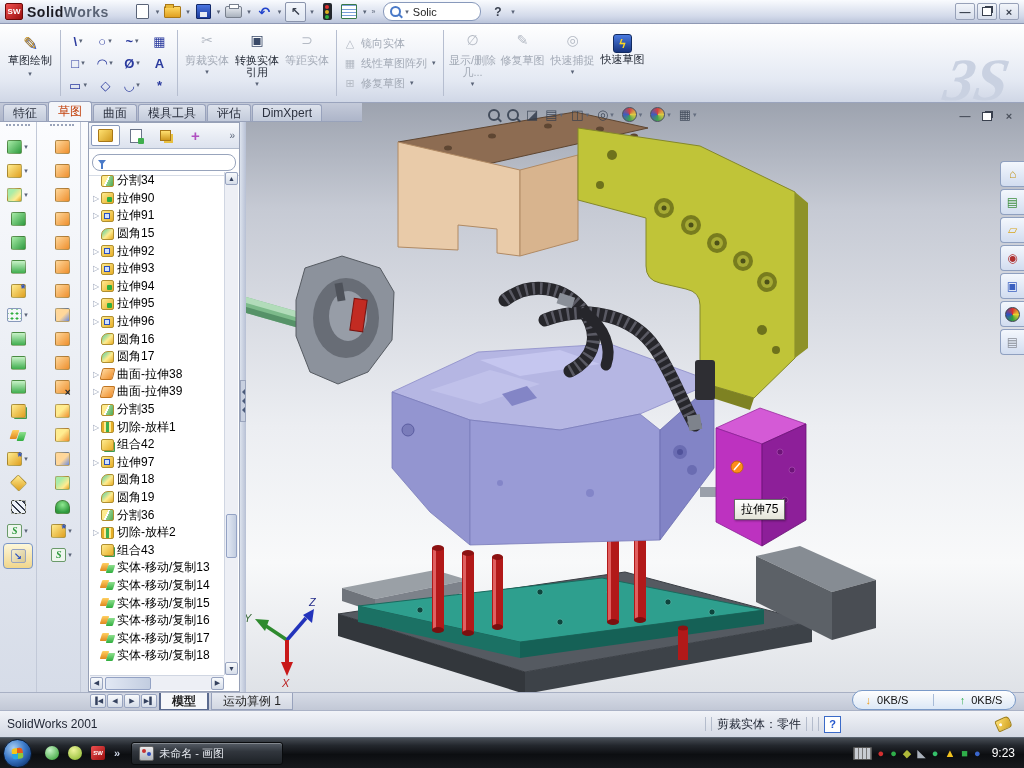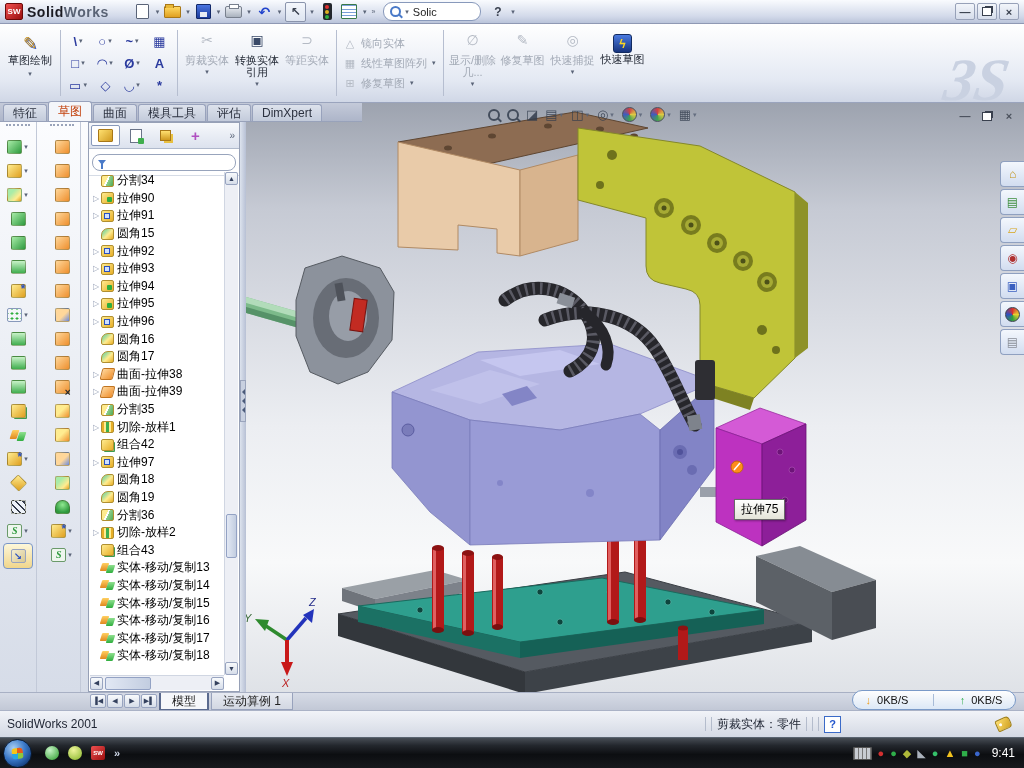--- a/index.html
+++ b/index.html
@@ -177,21 +177,21 @@
   .arr-dn{color:#f0a020;font-weight:bold}.arr-up{color:#2fae4a;font-weight:bold}
   .spd-sep{width:1px;height:12px;background:#a8bcd8}
 
   
   .bottomstrip{left:0;top:692px;width:1024px;height:18px;box-sizing:border-box;
     background:linear-gradient(#d6dbe6,#c2c8d6);border-top:1px solid #a8b0c4;display:flex;align-items:flex-start;z-index:7}
   .nav{display:flex;gap:1px;margin-left:90px;padding-top:1px}
   .nav .sb-btn{width:16px;height:14px}
   .btab{height:16px;padding:0 11px;font-size:12px;color:#222;display:flex;align-items:center;
     background:linear-gradient(#e7eaf1,#d2d7e2);border:1px solid #98a2bc;border-top:none;margin-left:2px}
-  .btab.active{background:#f5f7fa;border:2px solid #5a6a8e;border-top:none;font-weight:normal}
+  .btab.active{background:#f5f7fa;border:2px solid #5a6a8e;border-top:none;font-weight:bold}
 
   
   .statusbar{left:0;top:710px;width:1024px;height:27px;box-sizing:border-box;
     background:linear-gradient(#f1f3f8,#d4d9e4);border-top:1px solid #aab2c6;
     display:flex;align-items:center;padding:0 7px;font-size:12px;color:#1c2230;z-index:7}
   .st-right{margin-left:auto;display:flex;align-items:center;gap:5px}
   .st-sep{width:1px;height:14px;background:#b4bccc}
   .helpbadge{width:15px;height:15px;border:1px solid #3a6ac8;background:#fff;color:#2255cc;font-weight:bold;font-size:11px;
     display:flex;align-items:center;justify-content:center}
   .tagic{width:13px;height:10px;background:linear-gradient(135deg,#ffe070,#d0a020);border:1px solid #a08018;border-radius:2px 4px 4px 2px;
@@ -1015,26 +1015,30 @@
   <span class="orb">
       <i></i>
     </span>
   <span class="ql">
     <span class="ql-msn"></span>
     <span class="ql-ball"></span>
     <span class="ql-sw">SW</span>
     <span class="ql-more">»</span>
   </span>
   <span id="task-windows" style="display:flex">
+      <span class="tk">
+        <span class="tk-paint"></span>
+        <span class="tk-label">未命名 - 画图</span>
+      </span>
     </span>
   <span class="tray" id="tray">
       <span class="kb"></span>
       <span class="tray-ic" style="color: rgb(210, 48, 48);">●</span>
       <span class="tray-ic" style="color: rgb(47, 174, 74);">●</span>
       <span class="tray-ic" style="color: rgb(174, 184, 58);">◆</span>
       <span class="tray-ic" style="color: rgb(170, 178, 188);">◣</span>
       <span class="tray-ic" style="color: rgb(53, 192, 106);">●</span>
       <span class="tray-ic" style="color: rgb(242, 194, 30);">▲</span>
       <span class="tray-ic" style="color: rgb(47, 174, 74);">■</span>
       <span class="tray-ic" style="color: rgb(58, 102, 204);">●</span>
-      <span class="clock">9:41</span>
+      <span class="clock">9:23</span>
     </span>
 </div>
 
 </body></html>

